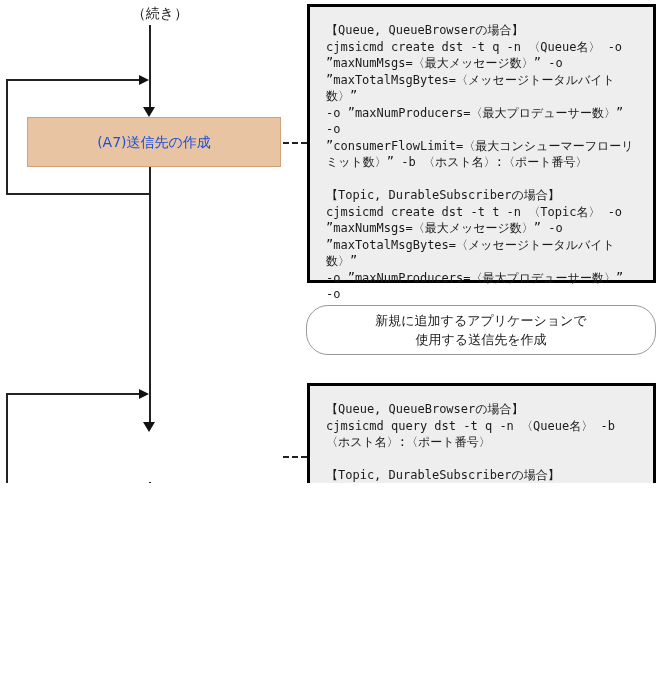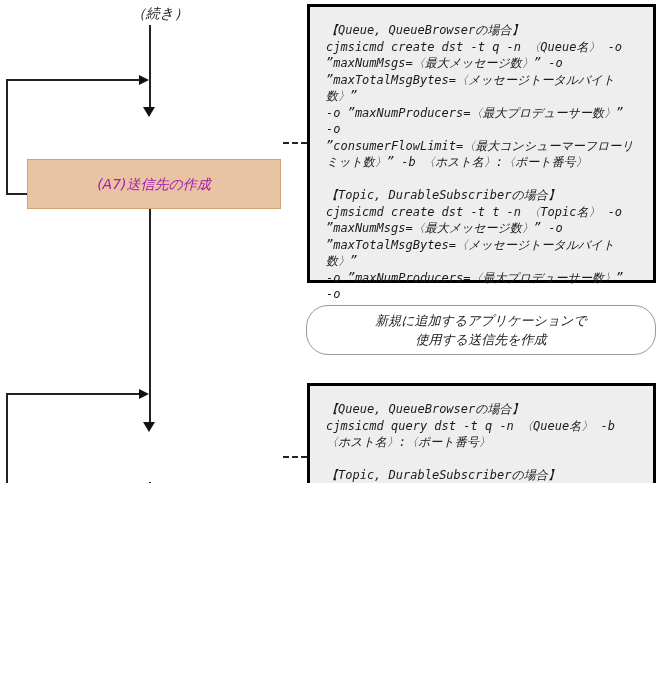--- a/index.html
+++ b/index.html
@@ -3,35 +3,33 @@
 <meta charset="utf-8">
 <style>
   html,body{margin:0;padding:0;background:#ffffff;}
   #canvas{
     position:relative;
     width:661px;height:483px;
     background:#ffffff;
     font-family:"DejaVu Sans","Liberation Sans",sans-serif;
     color:#1a1a1a;
     overflow:hidden;
-    font-style:italic;
   }
   .abs{position:absolute;}
   
   .proc{
     left:27px;width:254px;
     background:#e9c4a2;
     border:1px solid #cfa278;
     box-sizing:border-box;
     display:flex;align-items:center;justify-content:center;
     text-align:center;
     font-size:14px;line-height:19px;
     white-space:pre-line;
-    color:#a21caf;
-    margin-top:42px;
+    color:#1d4ed8;
   }
   
   .line{background:#222;}
   .vline{width:2px;}
   .hline{height:2px;}
   
   .arr-down{
     width:0;height:0;
     border-left:6px solid transparent;
     border-right:6px solid transparent;

